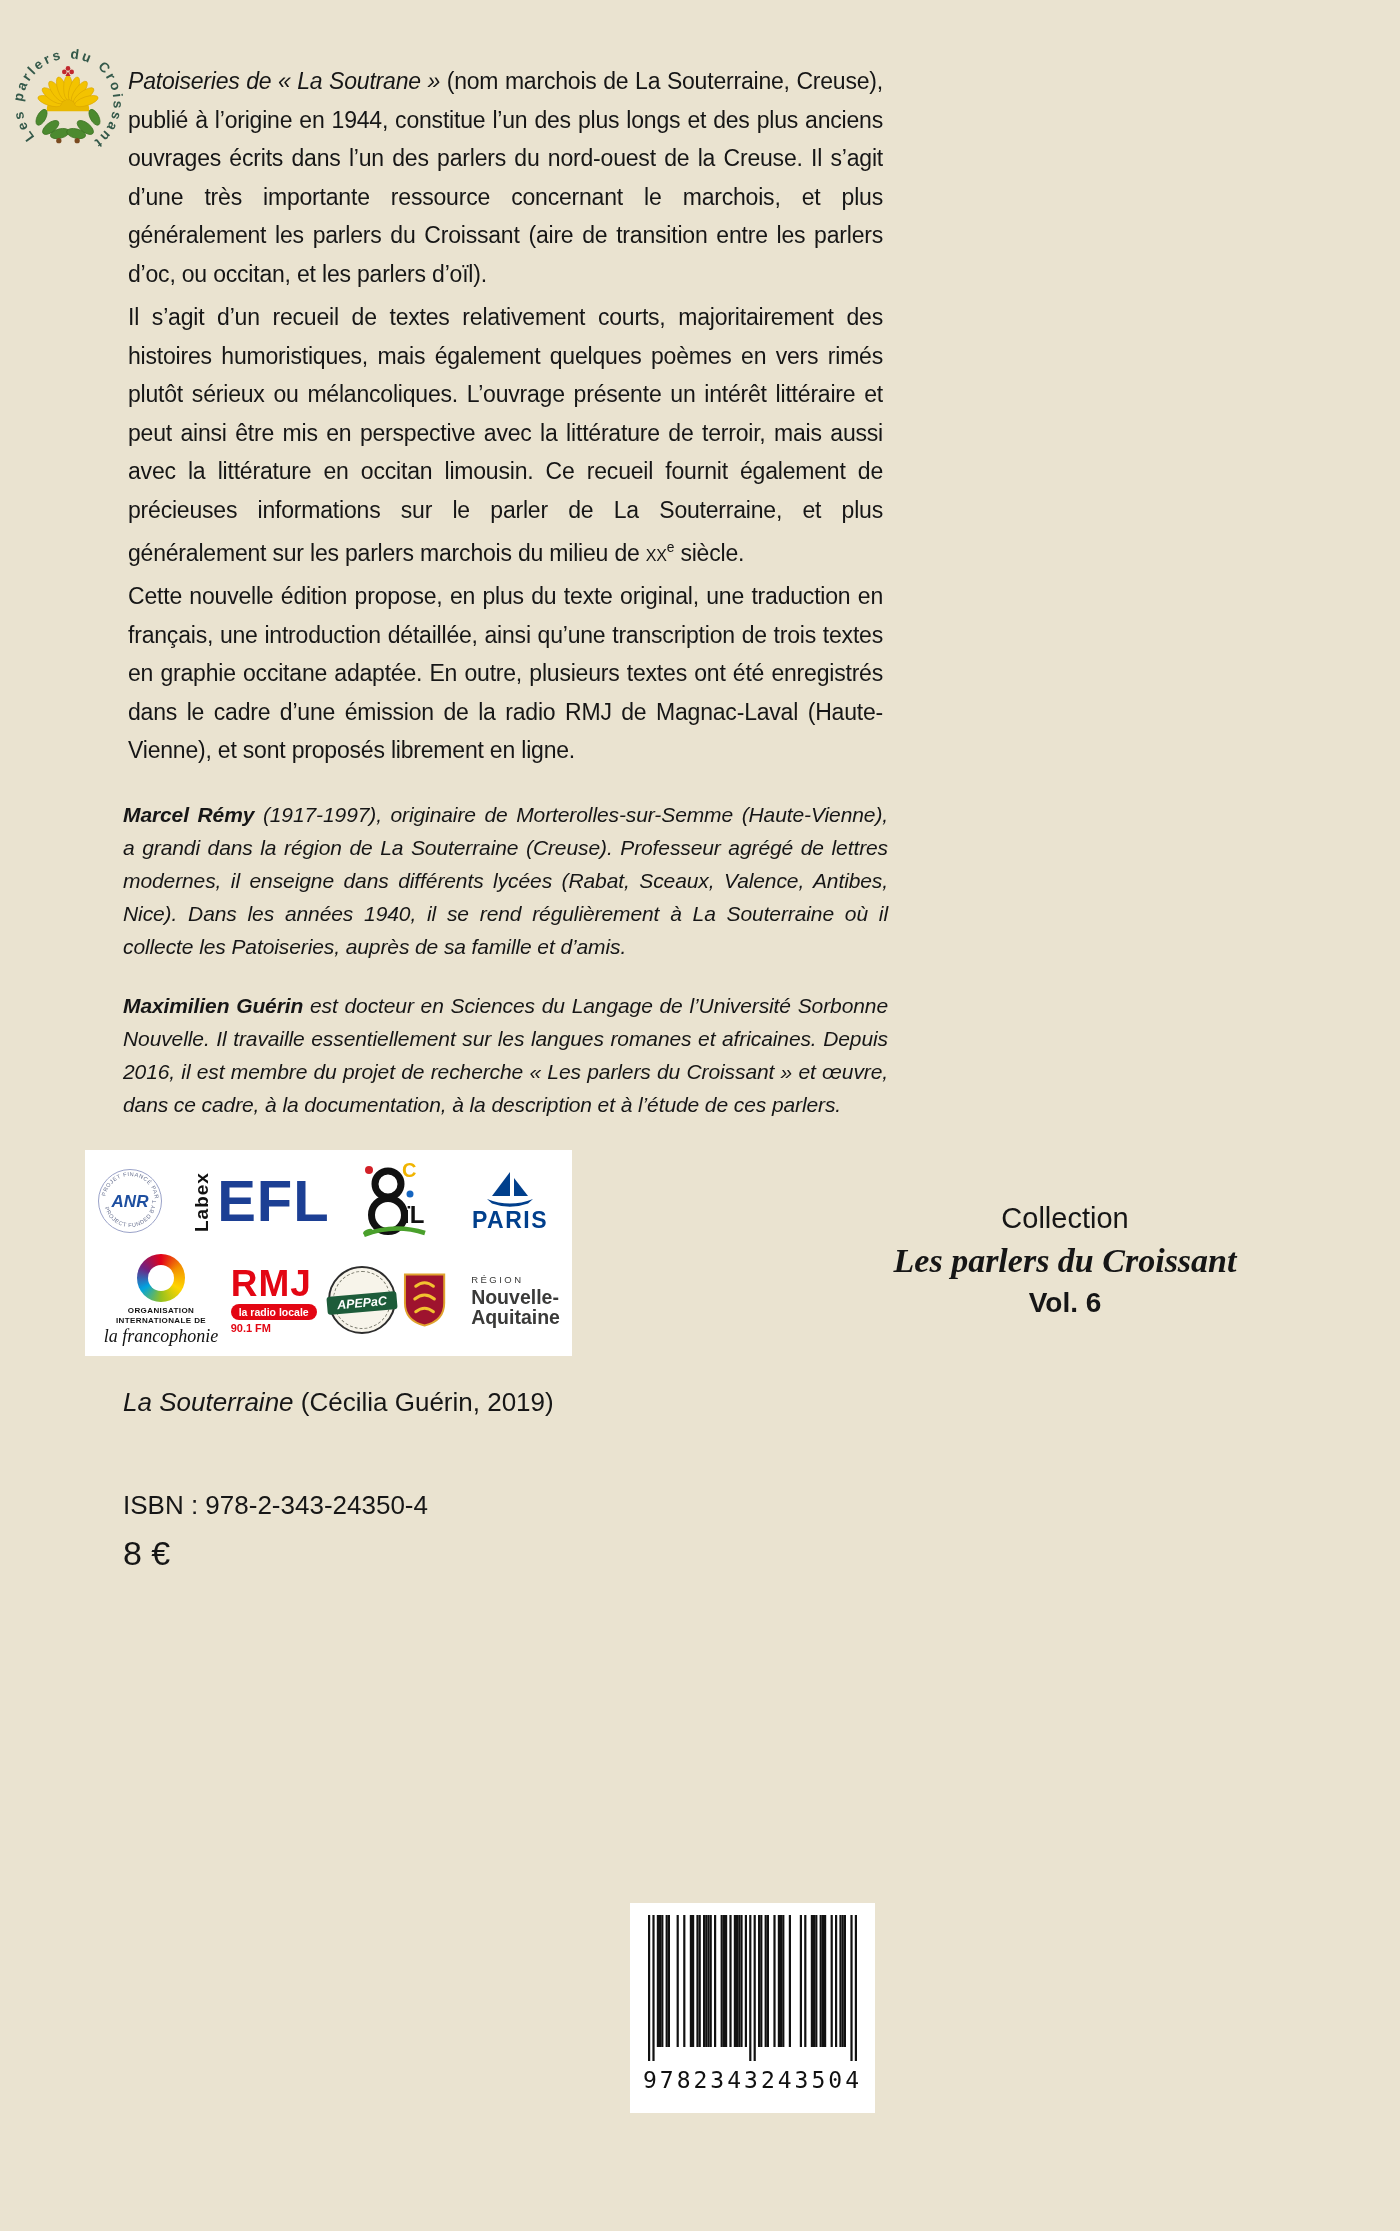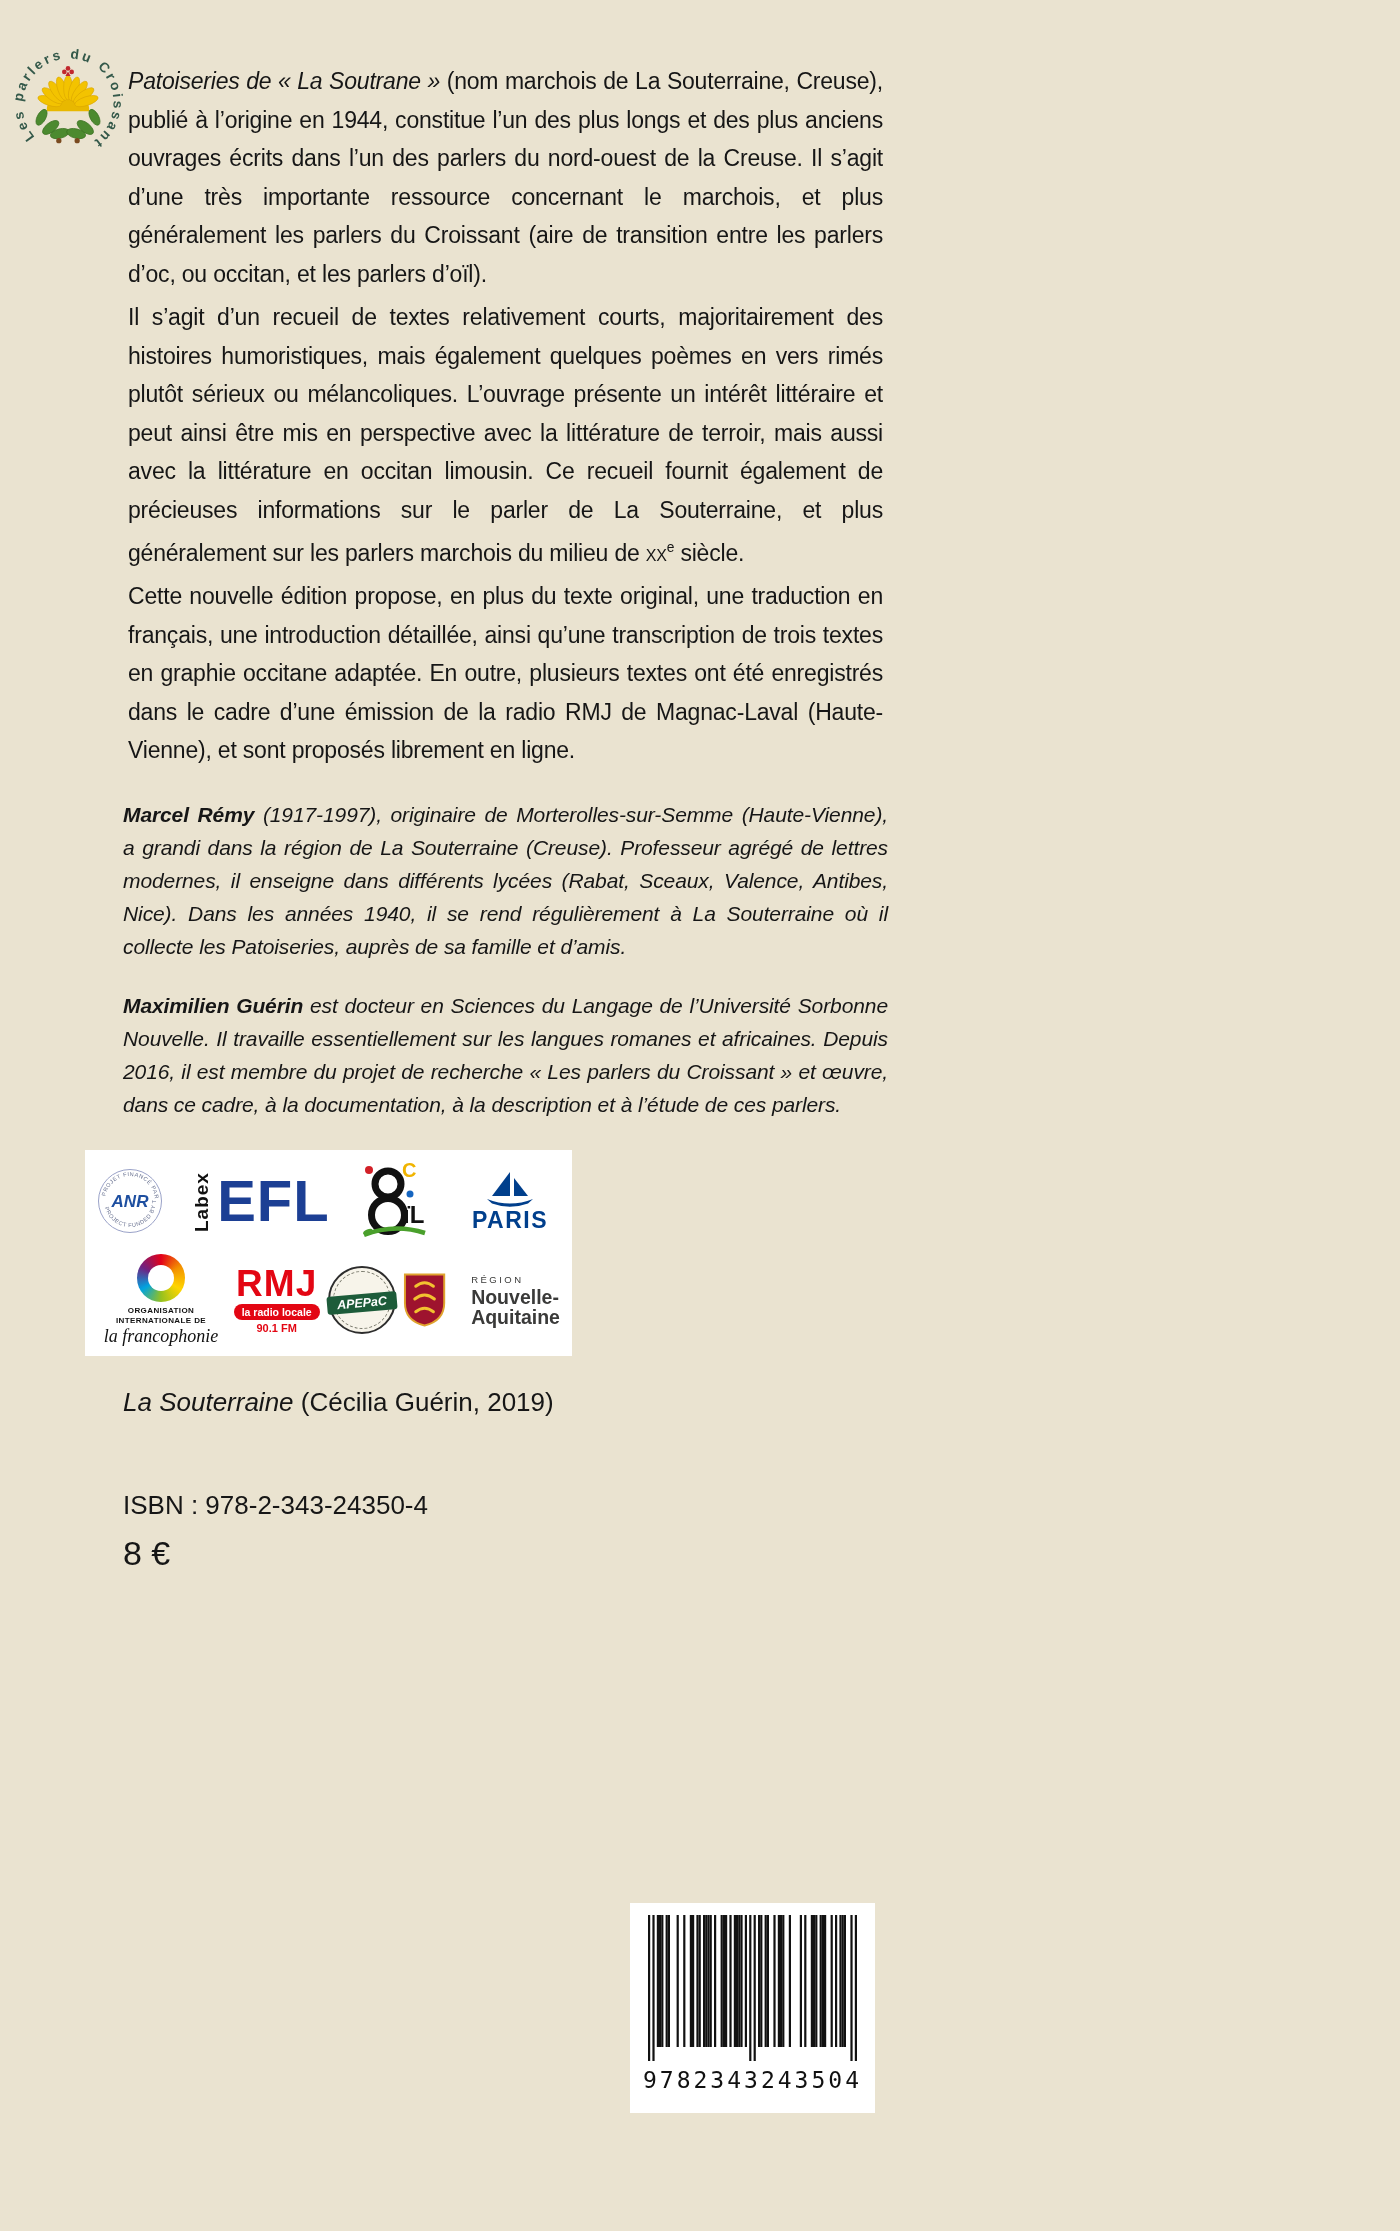--- a/index.html
+++ b/index.html
@@ -44,21 +44,21 @@
   .franco { display:flex; flex-direction:column; align-items:center; width:128px; }
   .franco-ring { width:48px; height:48px; border-radius:50%;
     background:conic-gradient(#e2001a,#f39200,#ffd500,#95c11f,#00a3e0,#6f2282,#e2001a);
     display:flex; align-items:center; justify-content:center; }
   .franco-hole { width:26px; height:26px; border-radius:50%; background:#fff; }
   .franco-org { font-size:8px; letter-spacing:.4px; color:#111; margin-top:4px;
                 text-align:center; line-height:10px; font-weight:bold; }
   .franco-name { font-family:"Liberation Serif", serif; font-style:italic;
                  font-size:18px; color:#111; line-height:20px; }
 
-  .rmj { display:flex; flex-direction:column; align-items:center; width:92px; }
+  .rmj { display:flex; flex-direction:column; align-items:flex-start; width:92px; }
   .rmj-name { font-size:37px; font-weight:900; color:#e30613; line-height:36px; letter-spacing:1px; }
   .rmj-banner { background:#e30613; color:#fff; font-size:10.5px; font-weight:bold;
                 padding:2px 8px; border-radius:8px; margin-top:2px; white-space:nowrap; }
   .rmj-freq { font-size:11px; font-weight:bold; color:#e30613; margin-top:2px; }
 
   .apepac { width:68px; height:68px; border-radius:50%; border:2.5px solid #2d2d2d;
             background:#f7f4ea; position:relative; }
   .apepac::before { content:""; position:absolute; inset:3px; border-radius:50%;
             border:1.5px dashed #7a7a6d; }
   .apepac-band { position:absolute; left:-3px; right:-3px; top:26px; height:18px;
@@ -228,20 +228,25 @@
         </svg>
         <div class="na-texts">
           <span class="na-region">RÉGION</span>
           <span class="na-line">Nouvelle-</span>
           <span class="na-line">Aquitaine</span>
         </div>
       </div>
     </div>
   </div>
 
+  <div class="collection">
+    <div class="collection-label">Collection</div>
+    <div class="collection-title">Les parlers du Croissant</div>
+    <div class="collection-vol">Vol. 6</div>
+  </div>
 
   <div class="credits">
     <div><span class="it">La Souterraine</span><span> (Cécilia Guérin, 2019)</span></div>
   </div>
 
   <div class="isbn">ISBN : 978-2-343-24350-4</div>
   <div class="price">8 €</div>
 
   <div class="barcode-box">
     <svg class="barcode-bars" width="209" height="148" viewBox="0 0 209 148">

